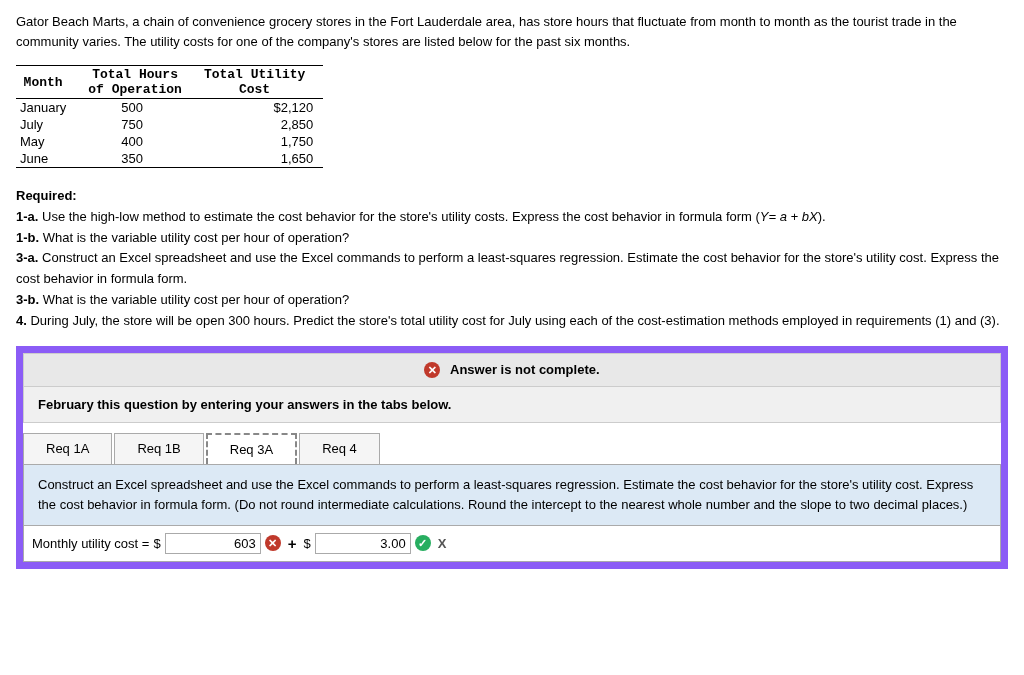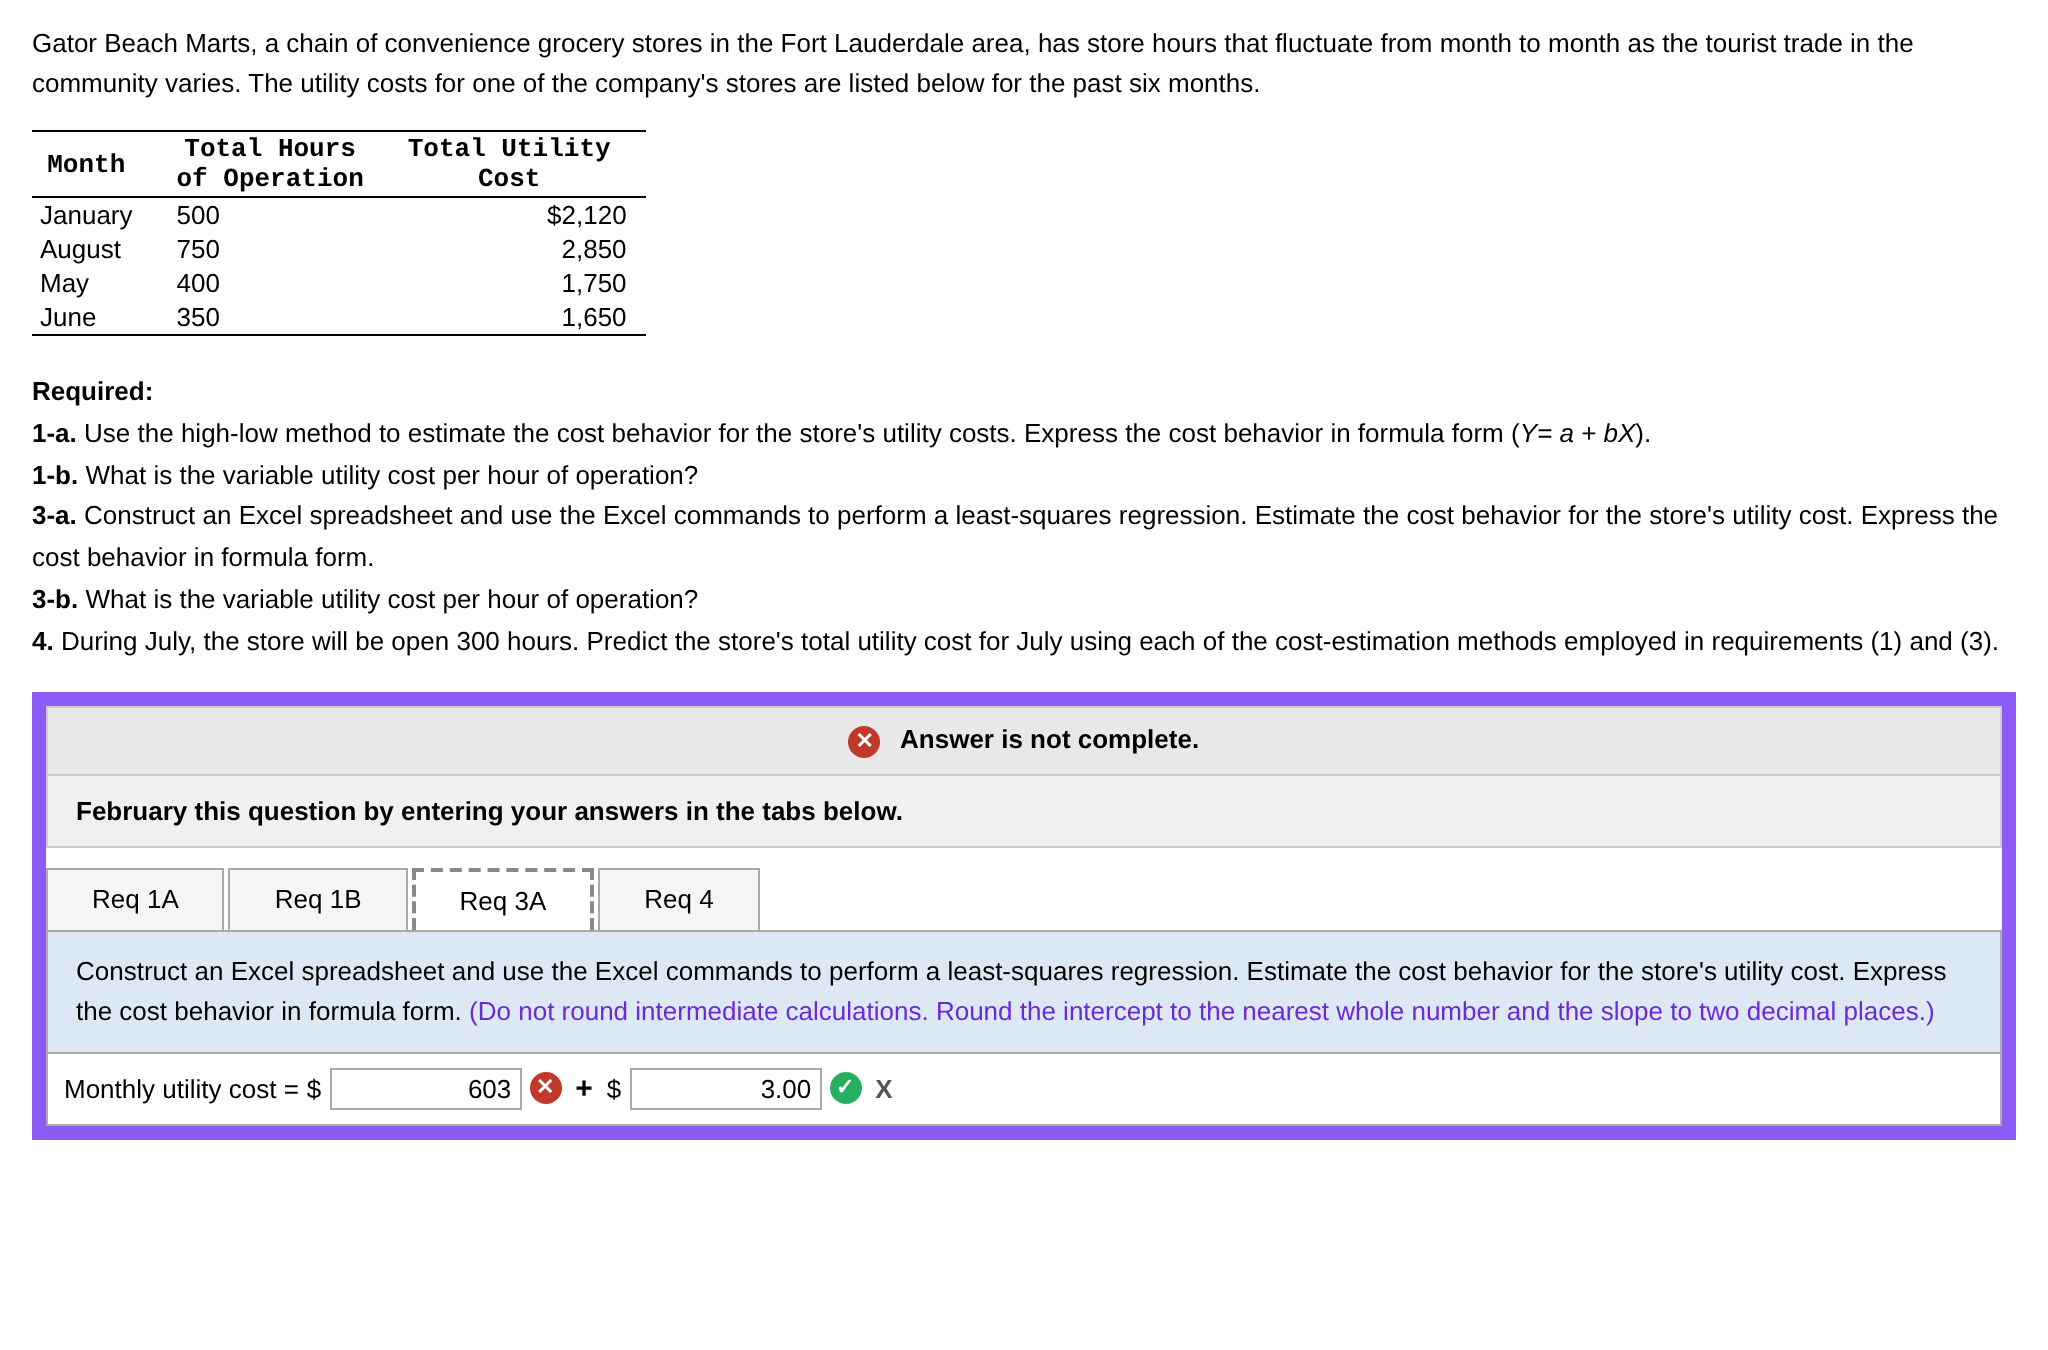--- a/index.html
+++ b/index.html
@@ -35,21 +35,21 @@
       font-family: 'Courier New', monospace;
       font-size: 13px;
     }
     .data-table tbody td {
       font-size: 13px;
     }
     .data-table tbody tr:last-child td {
       border-bottom: 1.5px solid #000;
     }
     .data-table .col-num {
-      text-align: left;
+      text-align: center;
       padding-right: 24px;
     }
     .data-table .col-cost {
       text-align: right;
       padding-right: 10px;
     }
     .required-section {
       margin-bottom: 14px;
       font-size: 13px;
       line-height: 1.6;
@@ -101,21 +101,21 @@
     }
     .tab-content {
       border: 1px solid #aaa;
       border-top: none;
       padding: 10px 14px;
       background: #dce9f5;
       font-size: 13px;
       line-height: 1.55;
     }
     .tab-content .orange-text {
-      color: #6d28d9;
+      color: #000000;
     }
     .answer-row {
       display: flex;
       align-items: center;
       gap: 4px;
       padding: 7px 8px;
       border: 1px solid #aaa;
       border-top: none;
       background: #fff;
       font-size: 13px;
@@ -205,21 +205,21 @@
       <td style="text-align:center;">Total Utility<br>Cost</td>
     </tr>
   </thead>
   <tbody id="table-body">
   <tr>
       <td>January</td>
       <td class="col-num">500</td>
       <td class="col-cost">$2,120</td>
     </tr>
       <tr>
-      <td>August</td>
+      <td>July</td>
       <td class="col-num">750</td>
       <td class="col-cost">2,850</td>
     </tr>
       <tr>
       <td>May</td>
       <td class="col-num">400</td>
       <td class="col-cost">1,750</td>
     </tr>
       <tr>
       <td>June</td>

